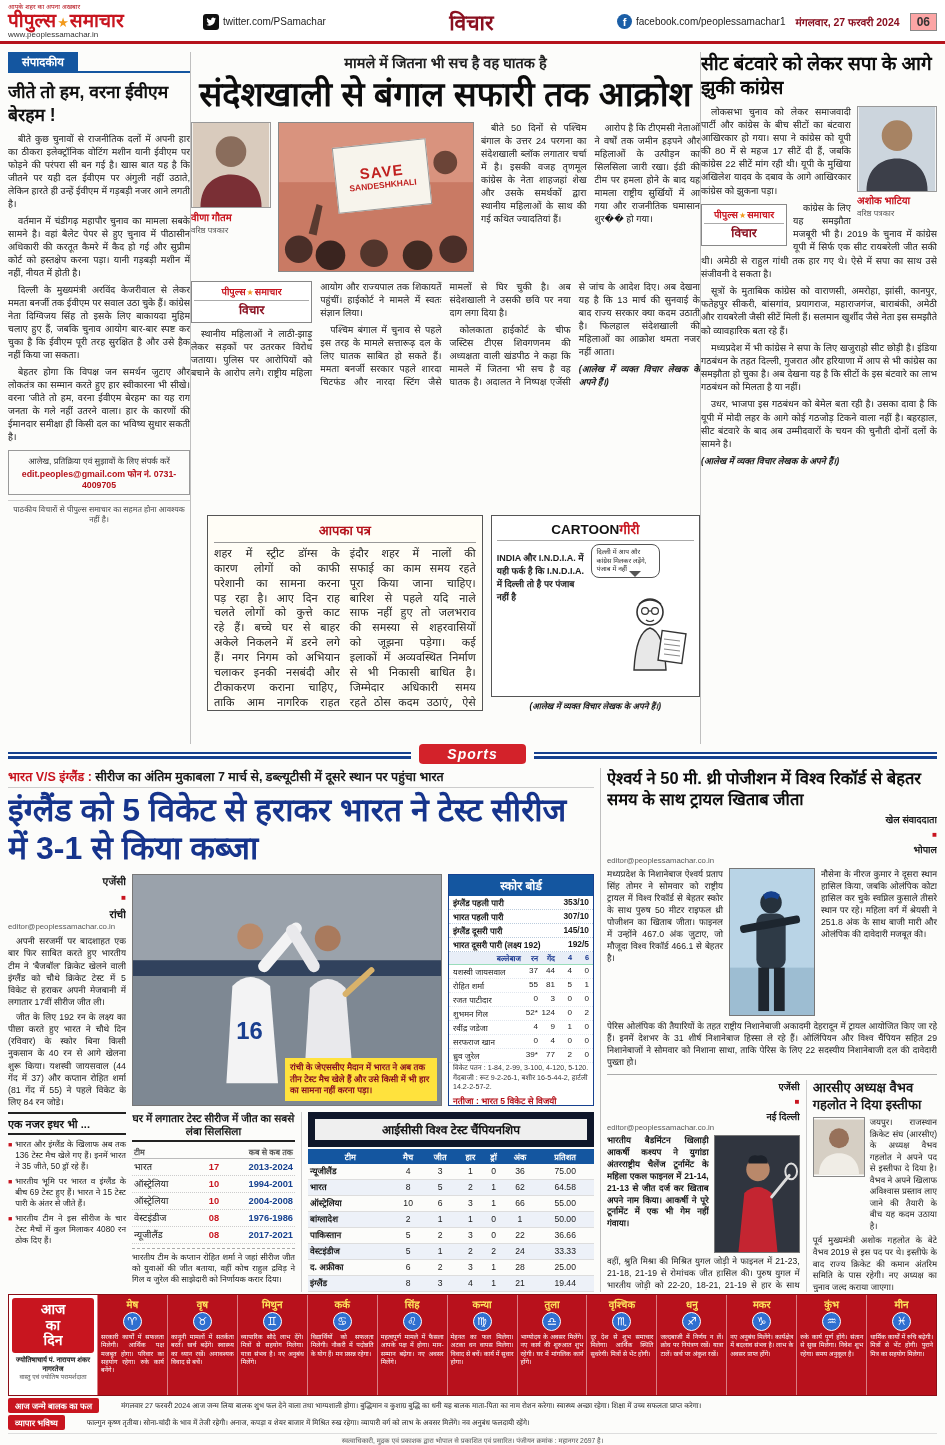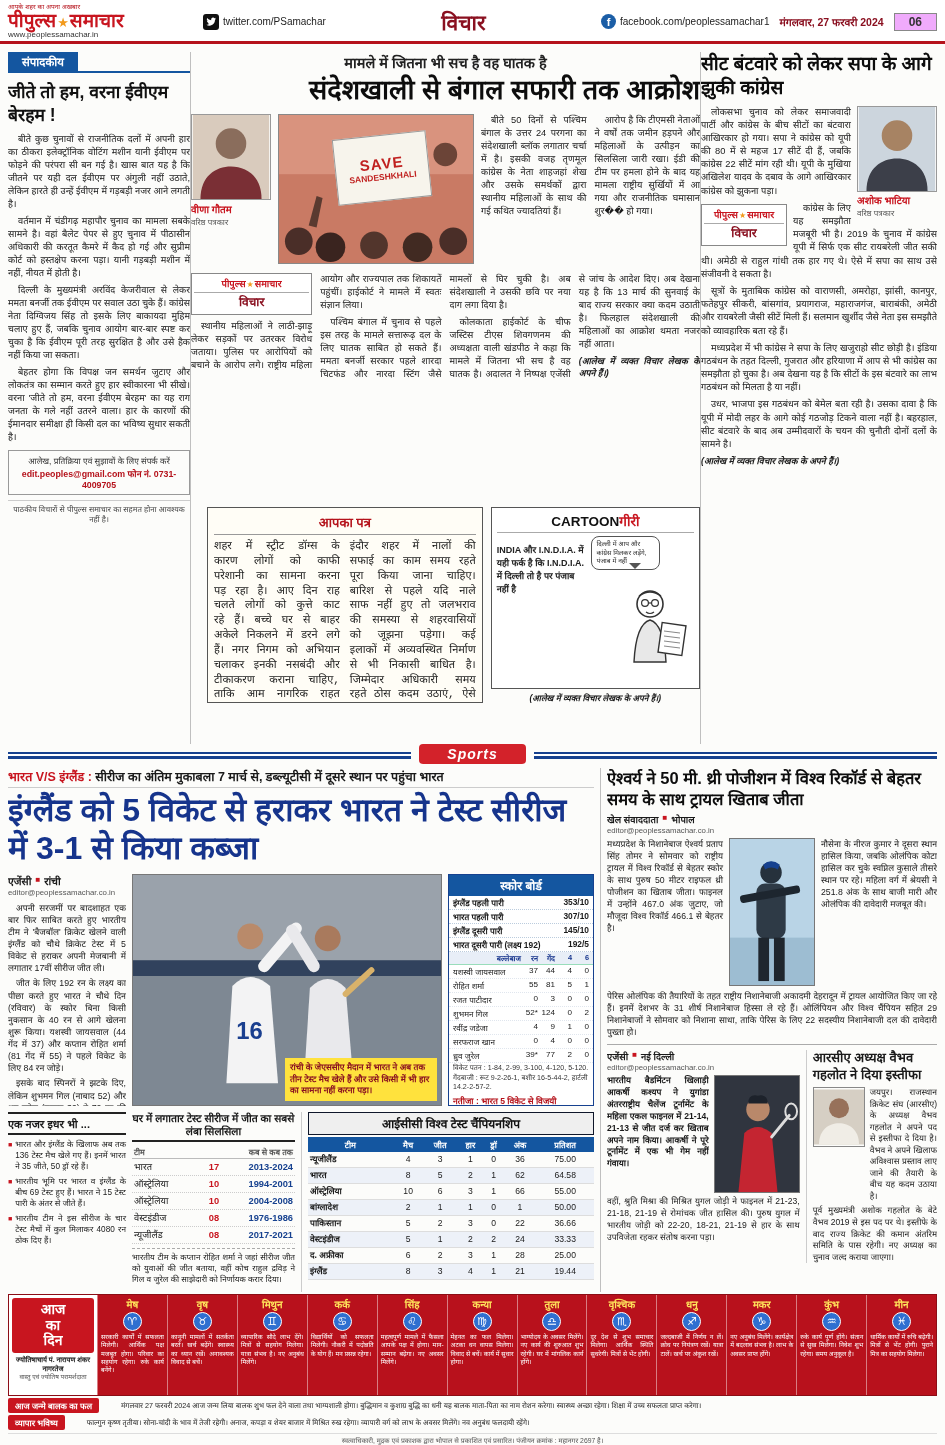--- a/index.html
+++ b/index.html
@@ -16,37 +16,37 @@
   .logo-line{font-weight:800;font-size:19px;color:#c8151f;white-space:nowrap;}
   .logo-star{color:#f29a1d;font-size:13px;margin:0 1px;}
   .logo-site{font-size:8px;color:#333;}
   .social-chip{display:flex;align-items:center;gap:4px;font-size:10px;color:#222;cursor:pointer;}
   .tw-icon{width:16px;height:16px;background:#111;border-radius:3px;display:flex;align-items:center;justify-content:center;}
   .tw-icon svg{width:11px;height:11px;fill:#fff;}
   .fb-icon{width:15px;height:15px;background:#1b5ea6;color:#fff;border-radius:50%;font-weight:bold;
            font-size:11px;display:flex;align-items:center;justify-content:center;}
   .mast-center{flex:1;text-align:center;font-weight:800;font-size:21px;color:#8a1020;}
   .mast-date{font-size:10.5px;color:#8a1020;font-weight:bold;white-space:nowrap;}
-  .page-box{border:1.5px solid #888;padding:1px 14px;font-weight:800;font-size:12px;color:#333;background:#f0abfc;}
+  .page-box{border:1.5px solid #888;padding:1px 6px;font-weight:800;font-size:12px;color:#333;background:#fca5a5;}
 
   
   .top-section{position:absolute;top:47px;left:0;right:0;height:697px;display:flex;padding:5px 8px 0;}
   .vrule{width:1px;background:#bfbfbf;}
   .editorial{width:182px;overflow:hidden;}
   .ed-label-row{border-bottom:2px solid #1456a0;}
   .ed-label{background:#1456a0;color:#fff;font-weight:bold;font-size:11.5px;padding:2px 14px;display:inline-block;}
   .ed-headline{font-size:17.5px;line-height:1.3;margin:8px 0 6px;color:#111;}
   .ed-body p{font-size:9.3px;line-height:1.4;text-align:justify;text-indent:10px;margin-bottom:4px;}
   .ed-contact{border:1px solid #999;margin-top:6px;padding:4px 3px;text-align:center;font-size:8.3px;color:#333;}
   .ed-email{color:#b5121b;font-weight:bold;font-size:8.8px;margin-top:2px;}
   .ed-disclaimer{font-size:7.8px;text-align:center;margin-top:5px;border-top:1px solid #ccc;padding-top:3px;color:#444;}
 
   .main-article{flex:1;overflow:hidden;}
   .ma-kicker{text-align:center;font-weight:800;font-size:14.5px;color:#222;}
-  .ma-headline{text-align:right;font-weight:800;font-size:27px;line-height:1.15;margin:3px 0 8px;color:#0d0d0d;}
+  .ma-headline{text-align:center;font-weight:800;font-size:34px;line-height:1.15;margin:3px 0 8px;color:#0d0d0d;}
   .ma-row1{display:flex;gap:7px;height:152px;overflow:hidden;}
   .author-card{width:80px;flex:none;text-align:left;}
   .author-photo{width:80px;height:86px;border:1px solid #999;overflow:hidden;}
   .author-photo svg{width:100%;height:100%;display:block;}
   .author-name{color:#c8151f;font-weight:800;font-size:10px;margin-top:2px;}
   .author-title{font-size:8px;color:#555;}
   .protest-photo{width:196px;height:150px;flex:none;position:relative;border:1px solid #888;overflow:hidden;}
   .protest-photo svg{width:100%;height:100%;display:block;}
   .placard{position:absolute;top:20px;left:56px;width:94px;height:66px;background:#f7f4ec;border:1px solid #999;
            transform:rotate(-6deg);display:flex;flex-direction:column;align-items:center;justify-content:center;
@@ -99,21 +99,21 @@
 
   
   .sports{position:absolute;top:768px;left:8px;right:8px;height:524px;display:flex;gap:6px;}
   .sports-left{width:586px;display:flex;flex-direction:column;overflow:hidden;}
   .sp-kicker{font-size:12.5px;font-weight:800;border-bottom:1px solid #ccc;padding-bottom:2px;}
   .red{color:#c8151f;}
   .sp-headline{color:#16348c;font-size:32px;line-height:1.18;font-weight:800;margin:4px 0 6px;}
   .sp-mid{display:flex;gap:6px;height:232px;}
   .sp-textcol{width:118px;flex:none;font-size:8.8px;line-height:1.38;text-align:justify;overflow:hidden;}
   .sp-textcol p{text-indent:8px;margin-bottom:3px;}
-  .byline-row{font-weight:800;font-size:10.5px;display:flex;align-items:flex-start;gap:4px;}
+  .byline-row{font-weight:800;font-size:10.5px;display:flex;align-items:flex-end;gap:4px;flex-direction:column;}
   .byline-sq{color:#c8151f;font-size:8px;}
   .byline-email{font-size:7.8px;color:#555;margin-bottom:3px;}
   .cricket-photo{width:310px;flex:none;position:relative;border:1px solid #777;overflow:hidden;}
   .cricket-photo svg{width:100%;height:100%;display:block;}
   .photo-caption{position:absolute;right:4px;bottom:4px;width:152px;background:#ffe23d;color:#8a1020;
                  font-weight:bold;font-size:8.6px;line-height:1.32;padding:4px 5px;}
   .scoreboard{flex:1;border:1px solid #16418f;overflow:hidden;background:#fff;}
   .sb-title{background:#1456a0;color:#fff;text-align:center;font-weight:800;font-size:12px;padding:2px;}
   .sb-line{display:flex;justify-content:space-between;font-size:8.4px;font-weight:bold;padding:1px 4px;border-bottom:1px dotted #bcd;}
   .sb-cols{display:flex;font-size:7.4px;font-weight:bold;padding:1px 4px;background:#e8eef7;border-bottom:1px solid #9db;color:#16348c;}
@@ -129,21 +129,21 @@
   .sq{color:#c8151f;font-size:7px;line-height:1.6;}
   .streak{width:170px;flex:none;border-right:1px solid #ccc;padding-right:6px;}
   .tbl-title{font-weight:800;font-size:10.5px;text-align:center;border-bottom:2px solid #222;padding-bottom:2px;margin-bottom:3px;line-height:1.25;}
   .st-head{display:flex;justify-content:space-between;font-size:8px;font-weight:bold;color:#555;border-bottom:1px solid #bbb;padding:1px 2px;}
   .st-row{display:flex;align-items:center;font-size:9.3px;padding:1.5px 2px;border-bottom:1px dotted #ccc;}
   .st-team{flex:1;}
   .st-num{width:26px;text-align:center;color:#c8151f;font-weight:800;}
   .st-years{width:66px;text-align:right;color:#16418f;font-weight:bold;}
   .streak-note{font-size:8.2px;line-height:1.35;text-align:justify;margin-top:4px;border-top:1px dashed #aaa;padding-top:3px;}
   .wtc{flex:1;overflow:hidden;}
-  .wtc-title{background:#efefef;border:1px solid #0f172a;font-weight:800;font-size:12px;text-align:center;padding:2px;margin-bottom:2px;color:#111;}
+  .wtc-title{background:#efefef;border:7px solid #0f172a;font-weight:800;font-size:12px;text-align:center;padding:2px;margin-bottom:2px;color:#111;}
   .wtc table{width:100%;border-collapse:collapse;font-size:8.6px;}
   .wtc th{background:#1456a0;color:#fff;font-size:8.2px;padding:2px 1px;font-weight:bold;}
   .wtc td{padding:1.5px 2px;text-align:center;border-bottom:1px solid #ddd;}
   .wtc td:first-child{text-align:left;font-weight:bold;}
   .wtc tbody tr:nth-child(even){background:#edf1f8;}
 
   .sports-right{flex:1;overflow:hidden;}
   .sh-headline{font-size:16.5px;line-height:1.28;font-weight:800;margin-bottom:3px;color:#0d0d0d;}
   .byline-row.small{font-size:9.5px;}
   .sh-row{display:flex;gap:6px;margin-top:3px;}

